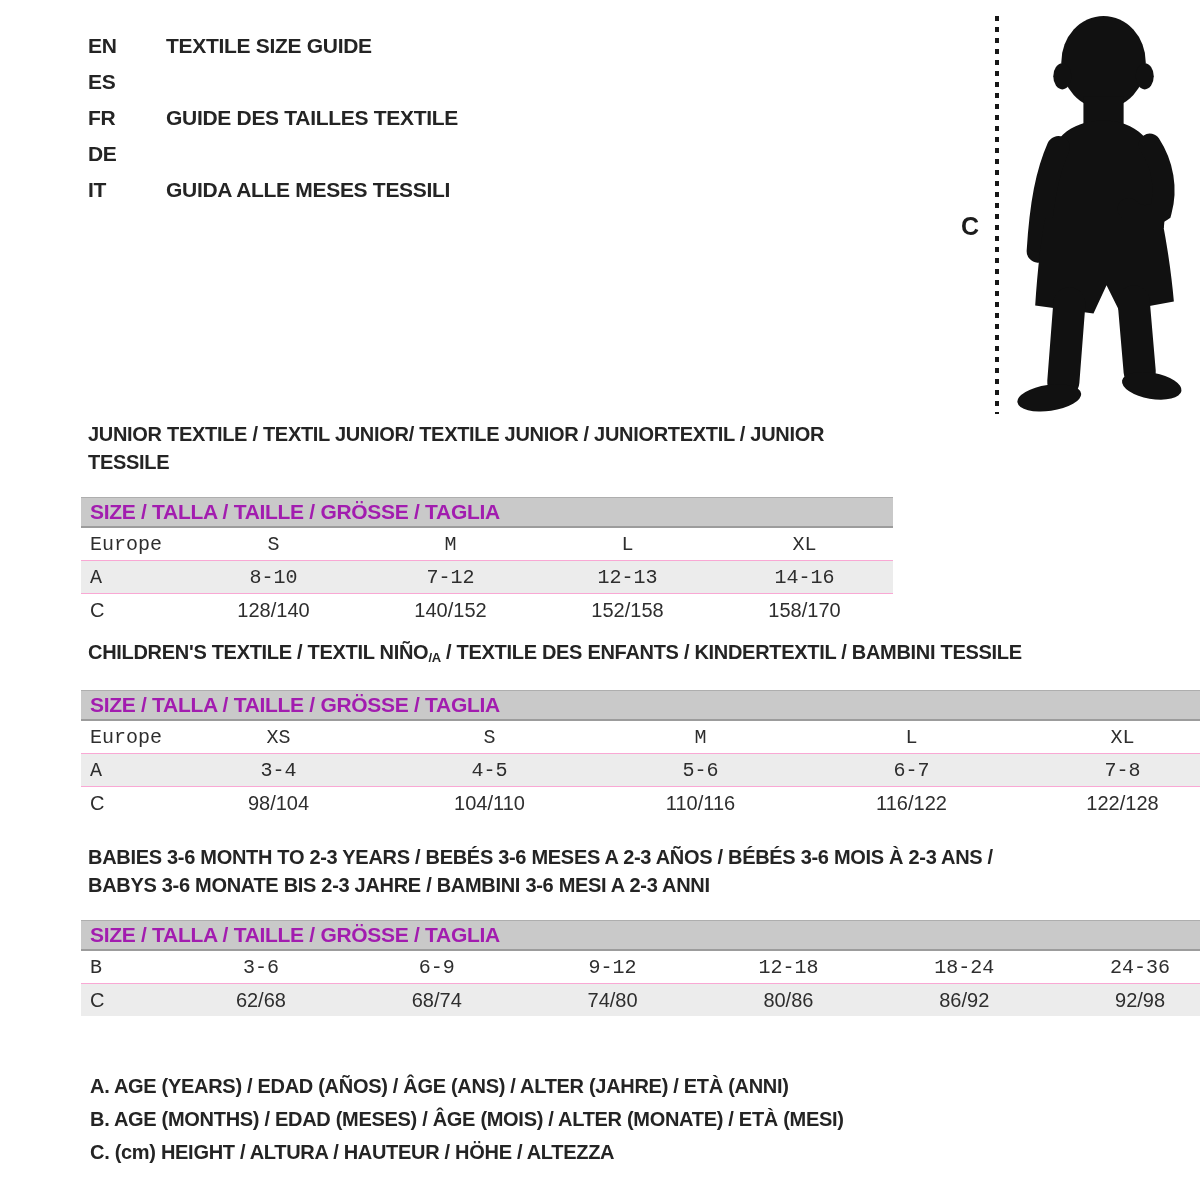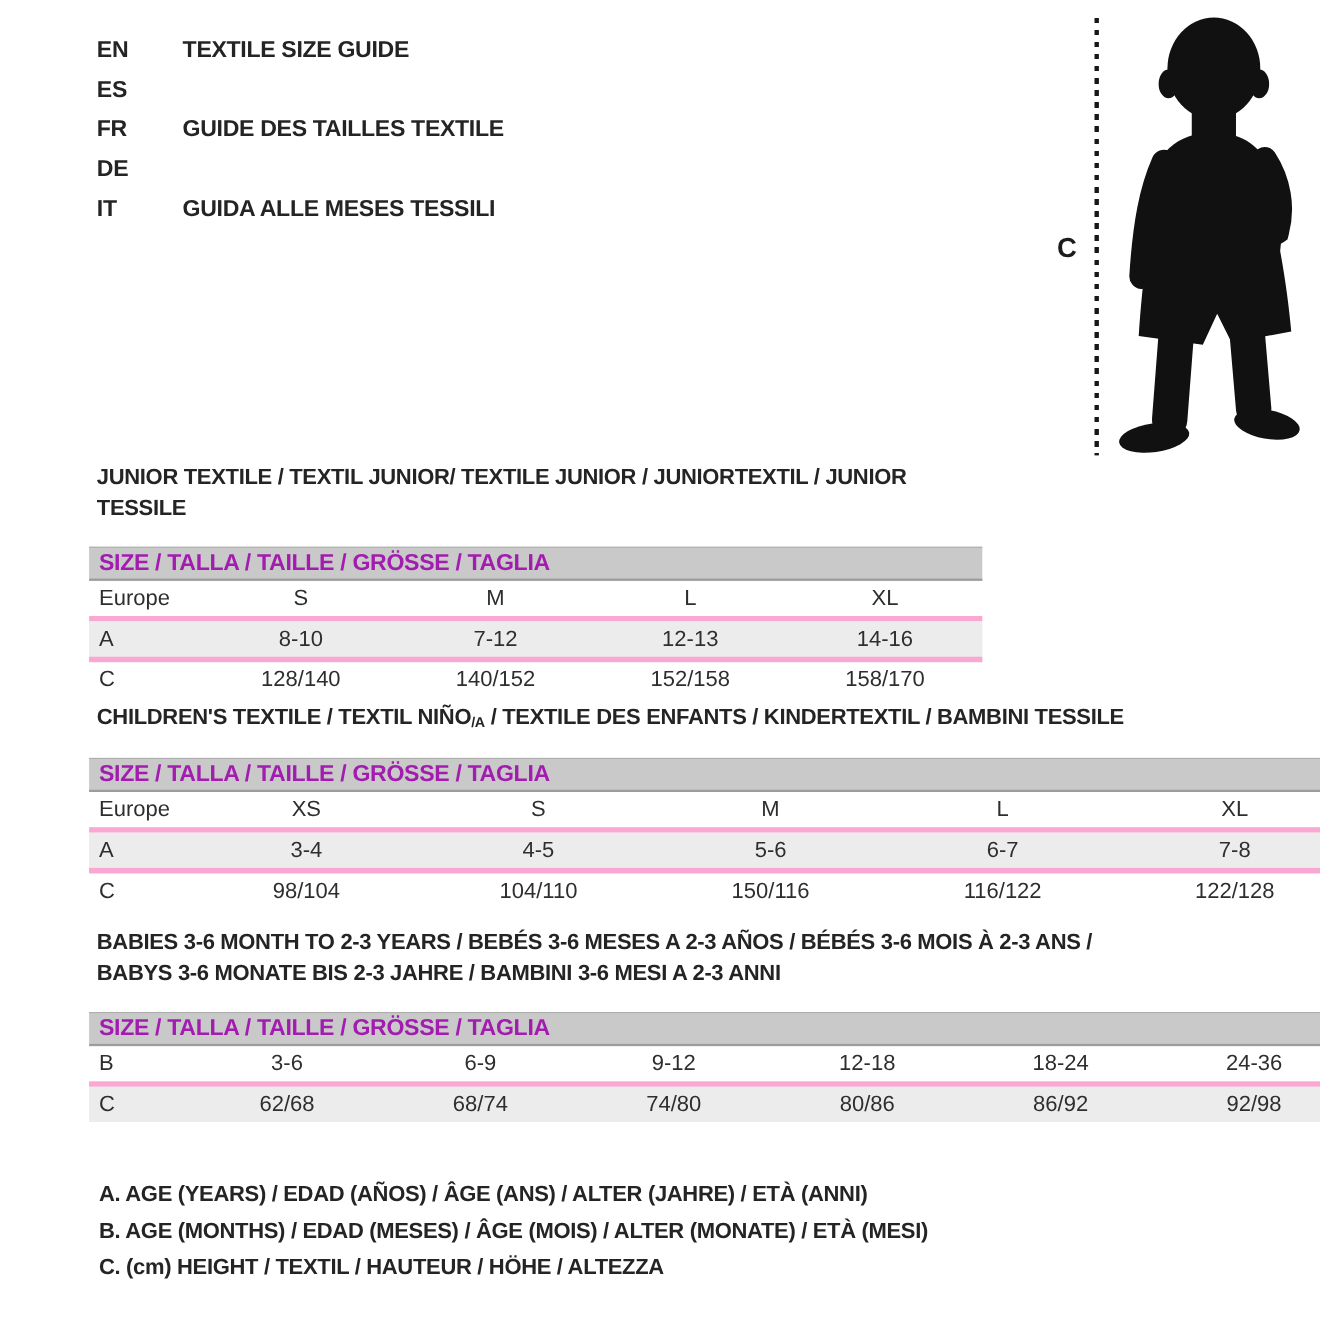--- a/index.html
+++ b/index.html
@@ -31,21 +31,21 @@
   .section-title .sub { font-size:13px; position:relative; top:3px; font-weight:bold; }
 
   .size-table { width:100%; }
   .table-header {
     height:31px; box-sizing:border-box; background:#c9c9c9;
     border-top:1px solid #aeaeae; border-bottom:2px solid #9c9c9c;
     display:flex; align-items:center; padding-left:9px;
     font-weight:bold; font-size:21px; letter-spacing:-0.3px; color:#a21caf;
   }
   .table-row { display:grid; height:32px; align-items:center; font-size:20px; color:#2e2e2e; }
-  .table-row:not(:last-child) { border-bottom:5px solid #f9a8d4; }
+  .table-row:not(:last-child) { border-bottom:1px solid #f9a8d4;font-family:Liberation Mono, monospace; }
   .table-row.shaded { background:#ececec; }
   .row-label { padding-left:9px; }
   .cell { text-align:center; }
 
   
   .legend { position:absolute; left:42px; top:1070px; font-weight:bold; font-size:20px; line-height:33px; letter-spacing:-0.3px; color:#242424; }
 </style>
 </head>
 <body>
 
@@ -140,21 +140,21 @@
             <div class="cell">3-4</div>
             <div class="cell">4-5</div>
             <div class="cell">5-6</div>
             <div class="cell">6-7</div>
             <div class="cell">7-8</div>
           </div>
           <div class="table-row" style="grid-template-columns: 92px repeat(5, 1fr);">
             <div class="row-label">C</div>
             <div class="cell">98/104</div>
             <div class="cell">104/110</div>
-            <div class="cell">150/116</div>
+            <div class="cell">110/116</div>
             <div class="cell">116/122</div>
             <div class="cell">122/128</div>
           </div>
         </div>
       </section>
       <section class="section" id="sec-2">
         <div class="section-title">
           <div class="title-line"><span>BABIES 3-6 MONTH TO 2-3 YEARS / BEBÉS 3-6 MESES A 2-3 AÑOS / BÉBÉS 3-6 MOIS À 2-3 ANS /</span></div>
           <div class="title-line"><span>BABYS 3-6 MONATE BIS 2-3 JAHRE / BAMBINI 3-6 MESI A 2-3 ANNI</span></div>
         </div>
@@ -178,16 +178,16 @@
             <div class="cell">86/92</div>
             <div class="cell">92/98</div>
           </div>
         </div>
       </section>
     </div>
 
   <div class="legend">
       <div class="legend-line">A. AGE (YEARS) / EDAD (AÑOS) / ÂGE (ANS) / ALTER (JAHRE) / ETÀ (ANNI)</div>
       <div class="legend-line">B. AGE (MONTHS) / EDAD (MESES) / ÂGE (MOIS) / ALTER (MONATE) / ETÀ (MESI)</div>
-      <div class="legend-line">C. (cm) HEIGHT / TEXTIL / HAUTEUR / HÖHE / ALTEZZA</div>
+      <div class="legend-line">C. (cm) HEIGHT / ALTURA / HAUTEUR / HÖHE / ALTEZZA</div>
     </div>
 
 </div>
 
 </body></html>

